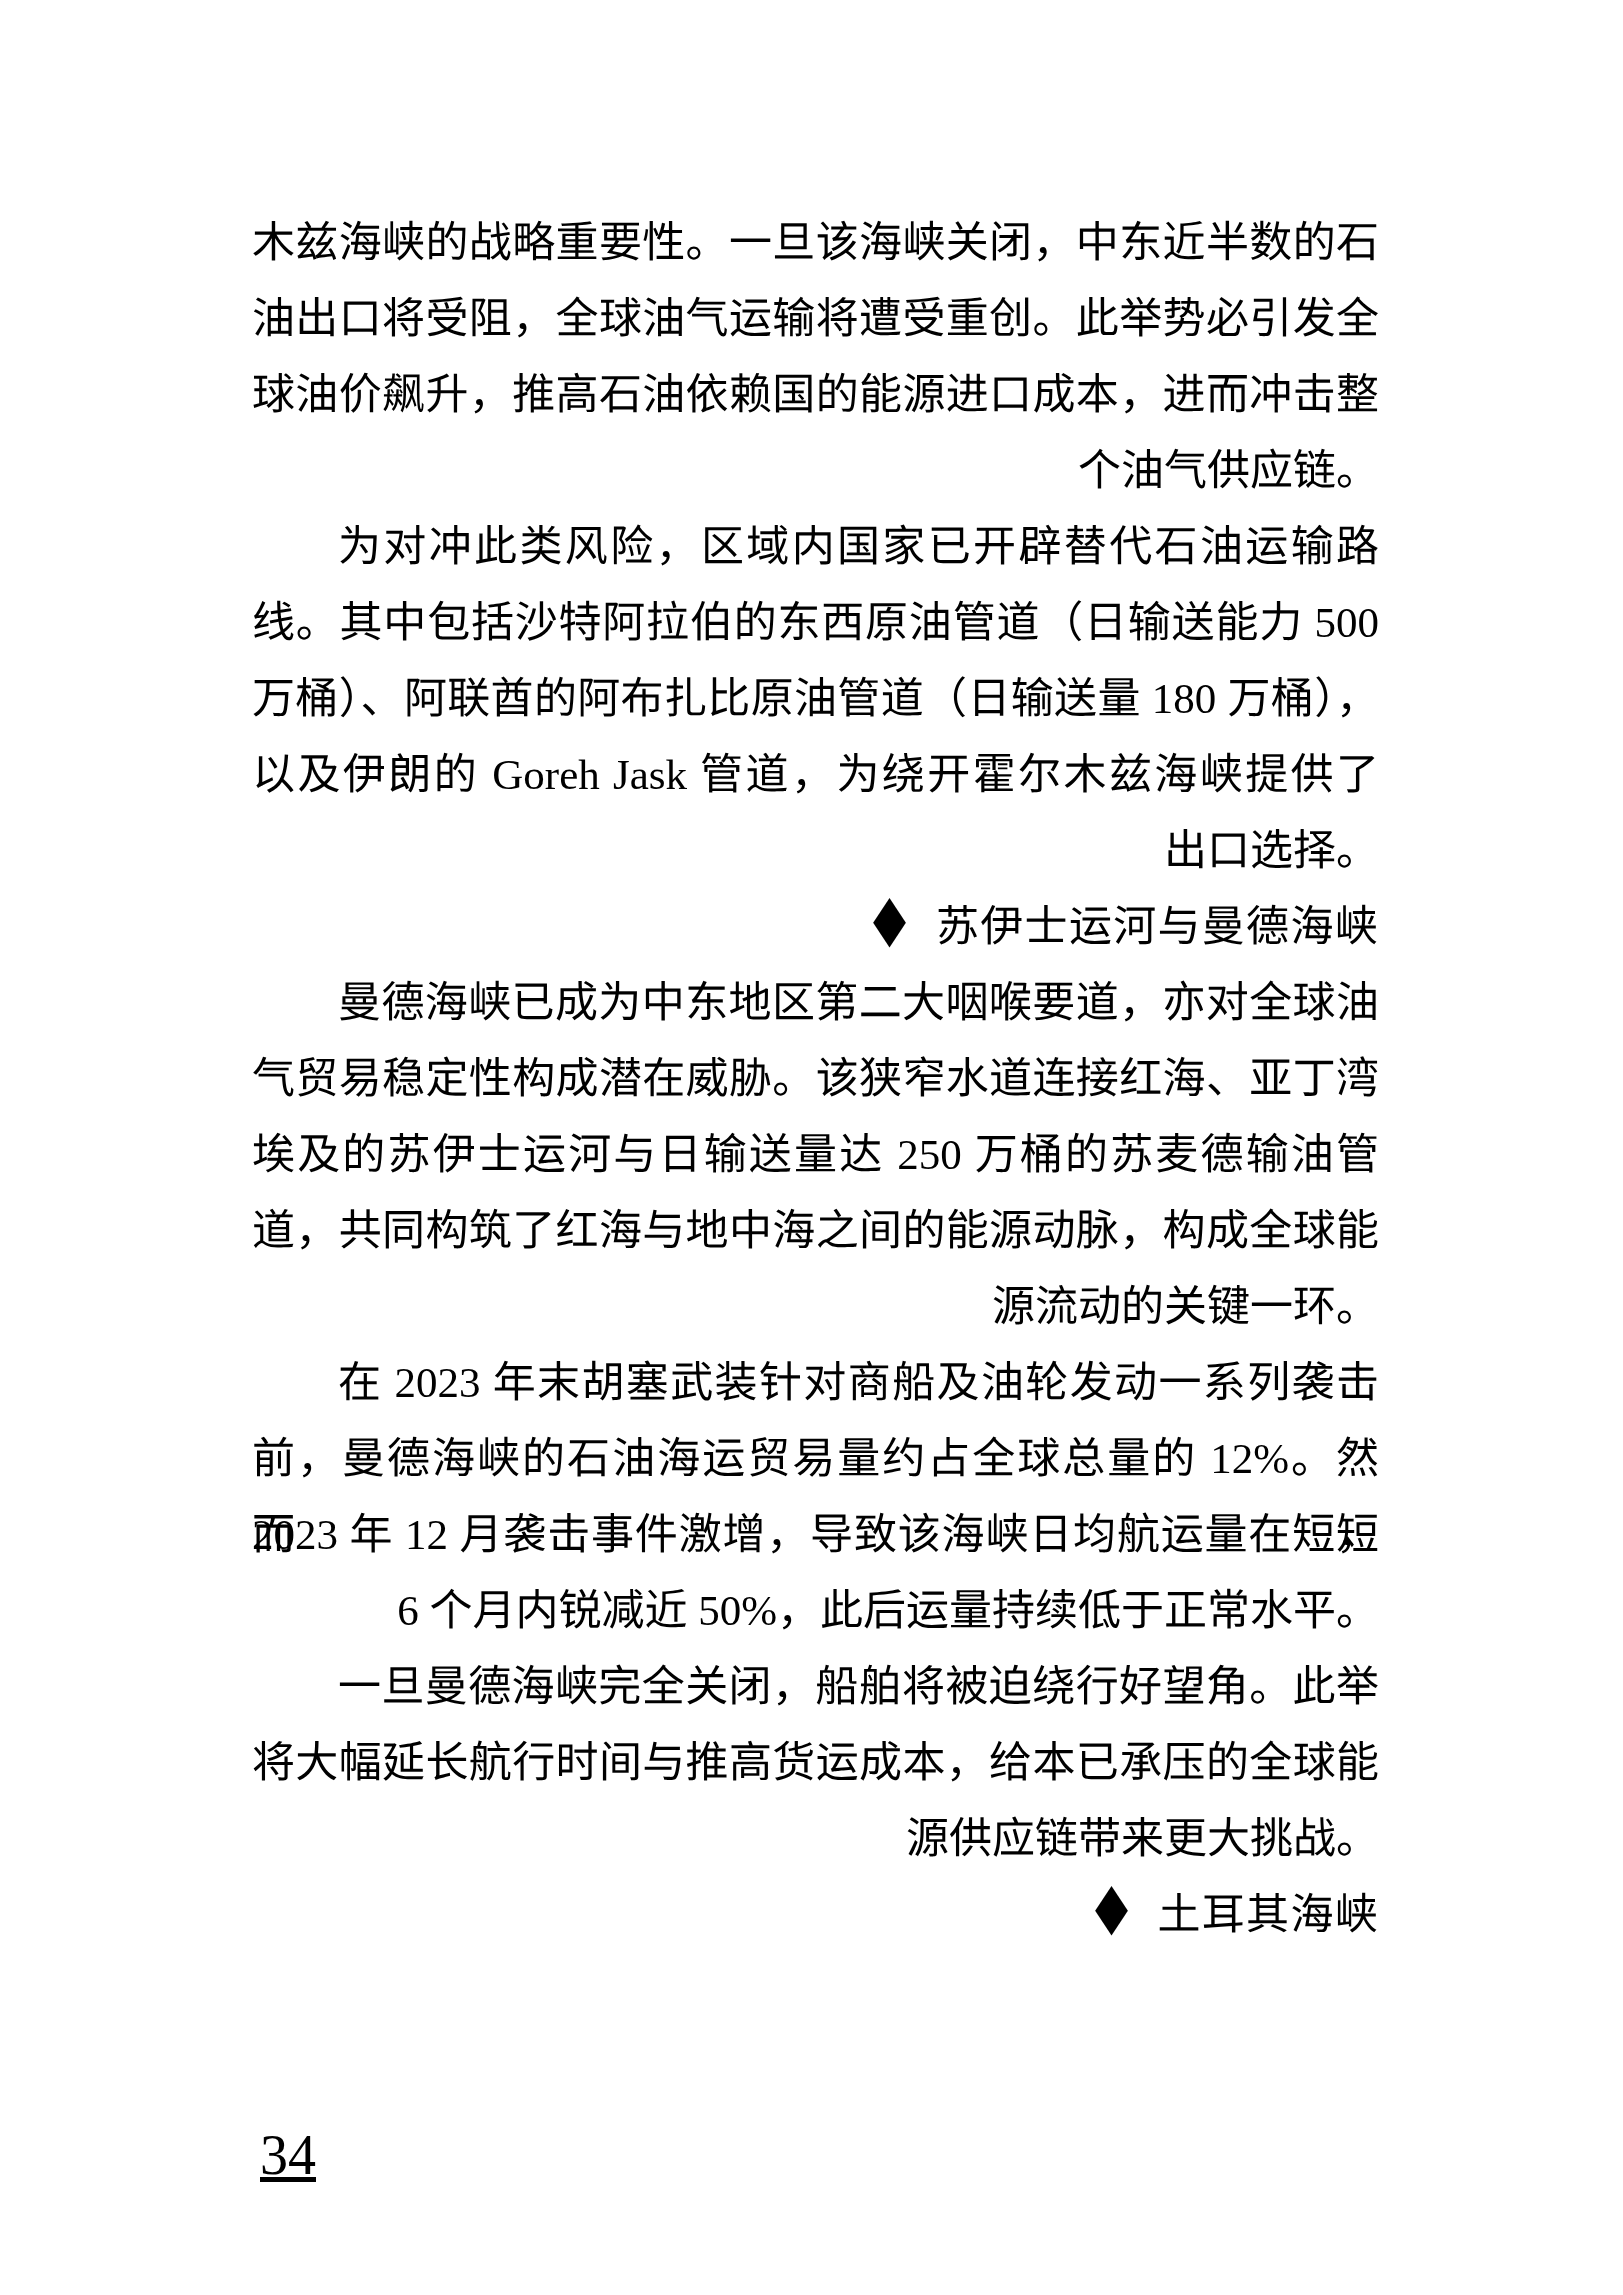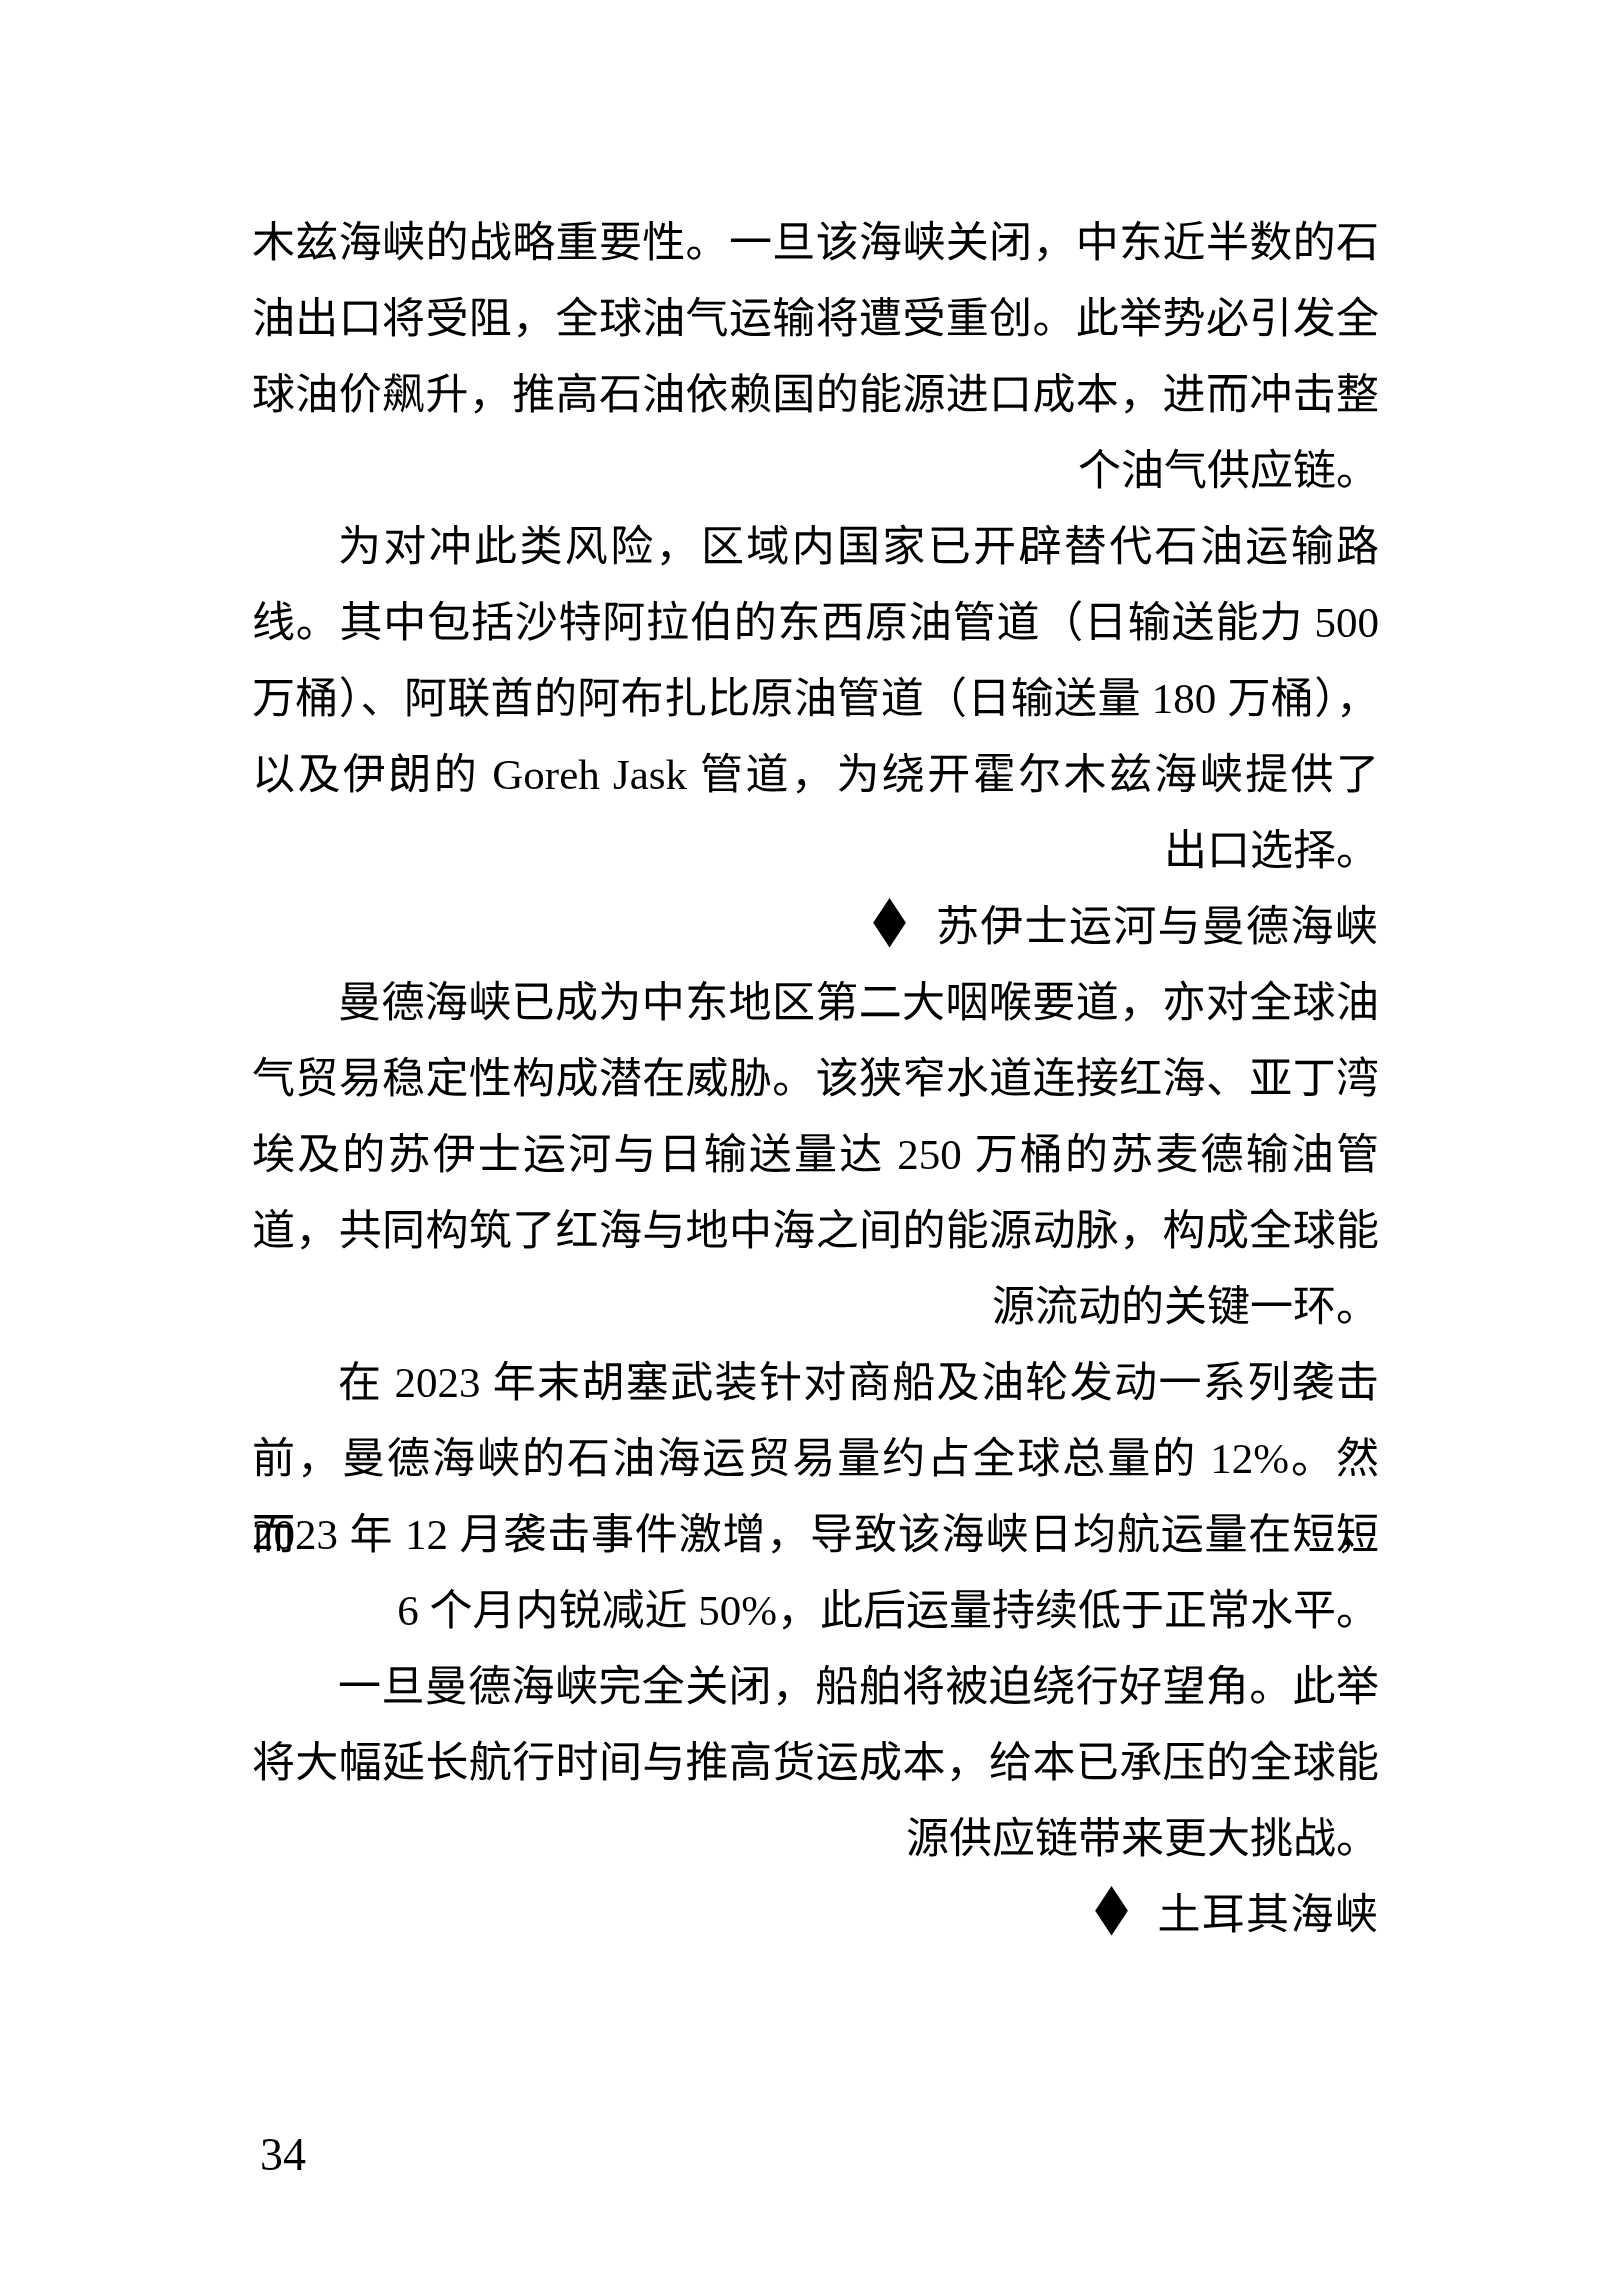--- a/index.html
+++ b/index.html
@@ -47,22 +47,23 @@
     display: inline-block;
     transform: scale(0.78, 1.18);
     transform-origin: center 60%;
     margin-right: 25px;
     text-indent: 0;
   }
   .page-number {
     position: absolute;
     left: 260px;
     top: 2132px;
-    font-size: 46px;
+    font-size: 56px;
     line-height: 46px;
+    text-decoration: underline;
   }
 </style>
 </head>
 <body>
 
 <div class="page">
   <main class="text-block" id="text-block">
       <p class="line full">木兹海峡的战略重要性。一旦该海峡关闭，中东近半数的石</p>
       <p class="line full">油出口将受阻，全球油气运输将遭受重创。此举势必引发全</p>
       <p class="line full">球油价飙升，推高石油依赖国的能源进口成本，进而冲击整</p>

